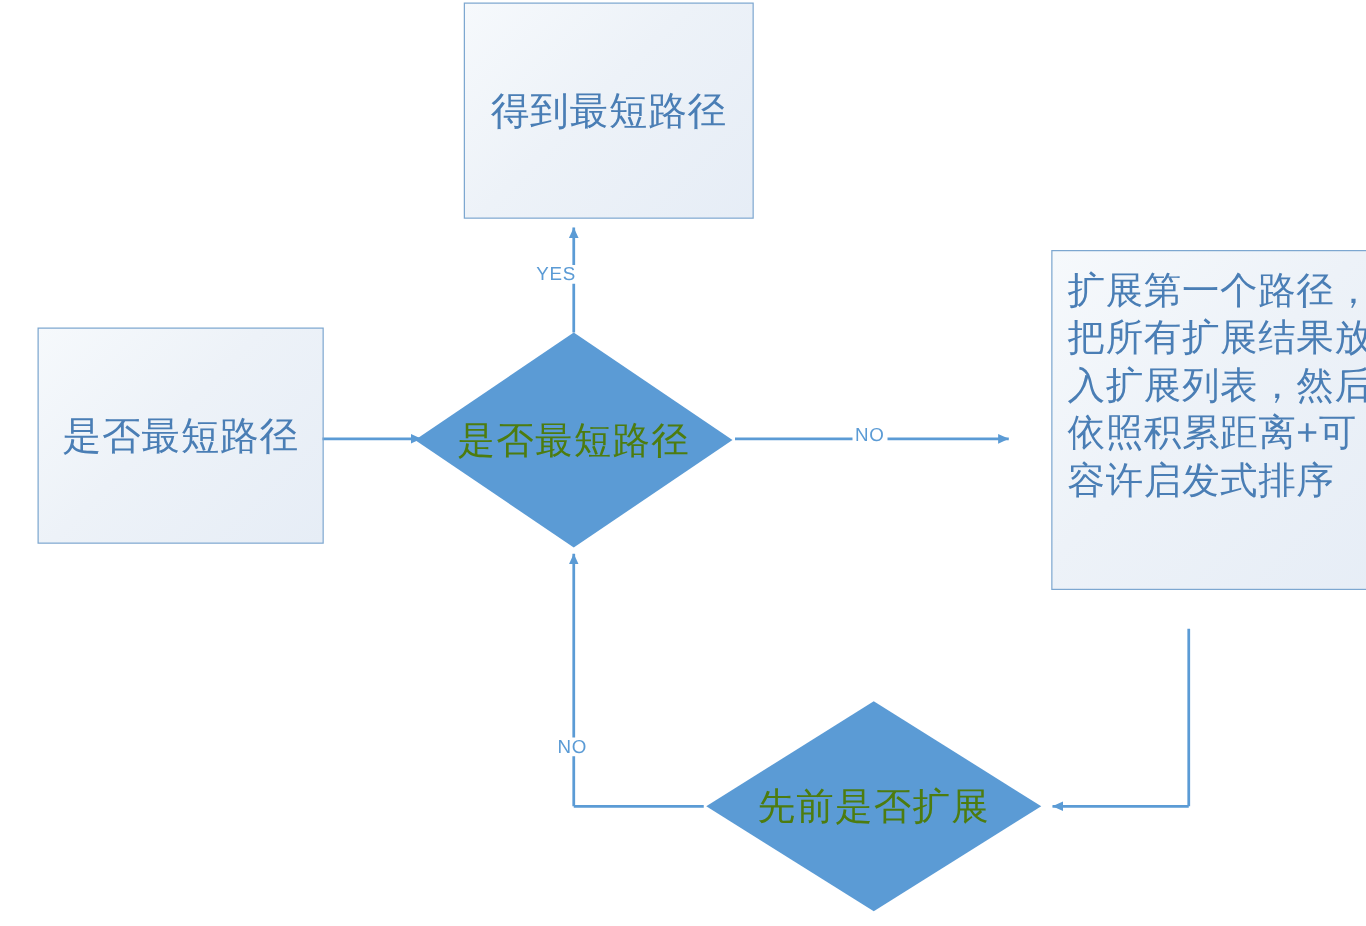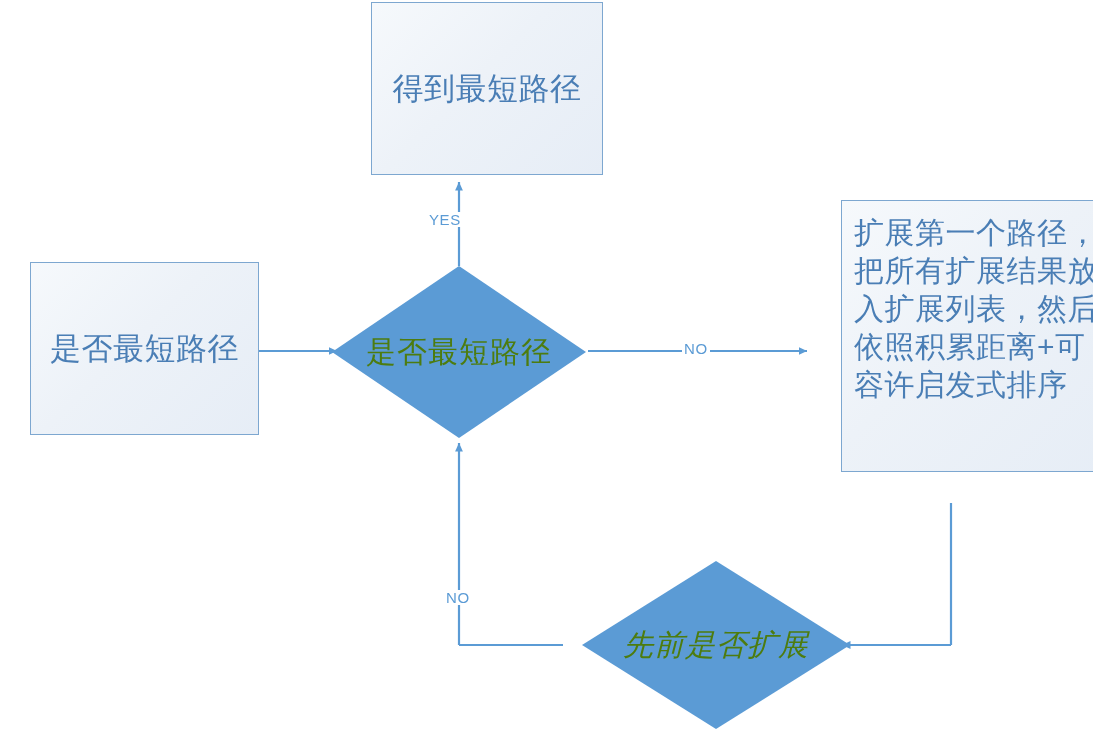--- a/index.html
+++ b/index.html
@@ -91,25 +91,24 @@
     letter-spacing: 1px;
     pointer-events: none;
   }
   #decision-is-shortest {
     left: 330px;
     top: 264px;
     width: 258px;
     height: 176px;
   }
   #decision-expanded-before {
-    left: 580px;
+    left: 563px;
     top: 559px;
     width: 272px;
     height: 172px;
-    font-style: italic;
   }
 
   
   .edge-label {
     position: absolute;
     color: #5B9BD5;
     font-size: 15px;
     letter-spacing: 0.6px;
     background: #ffffff;
     padding: 0 2px;

